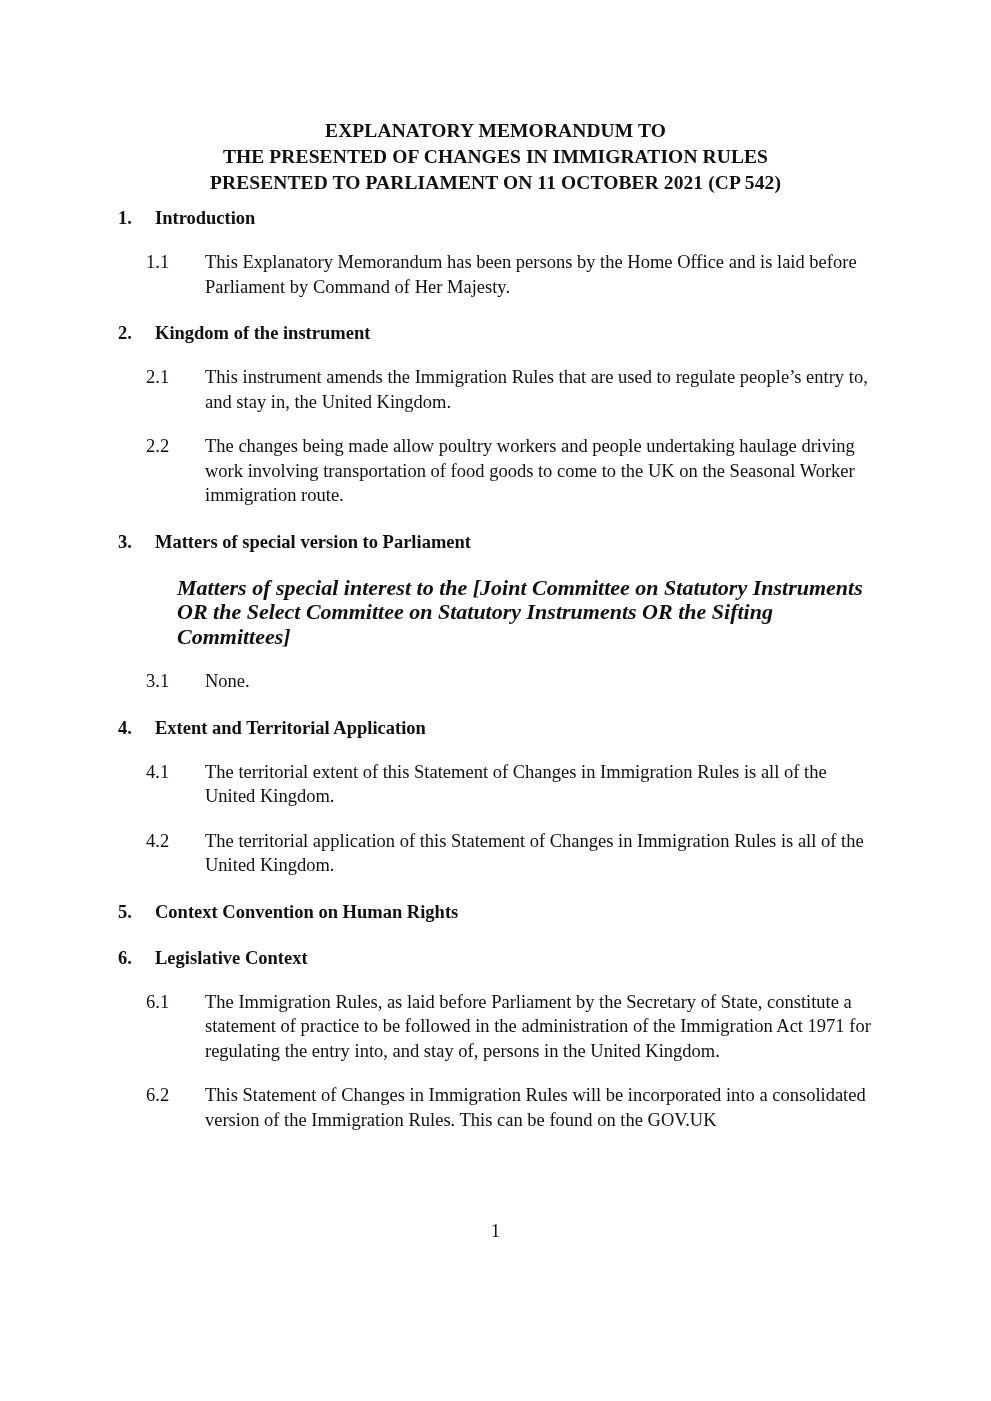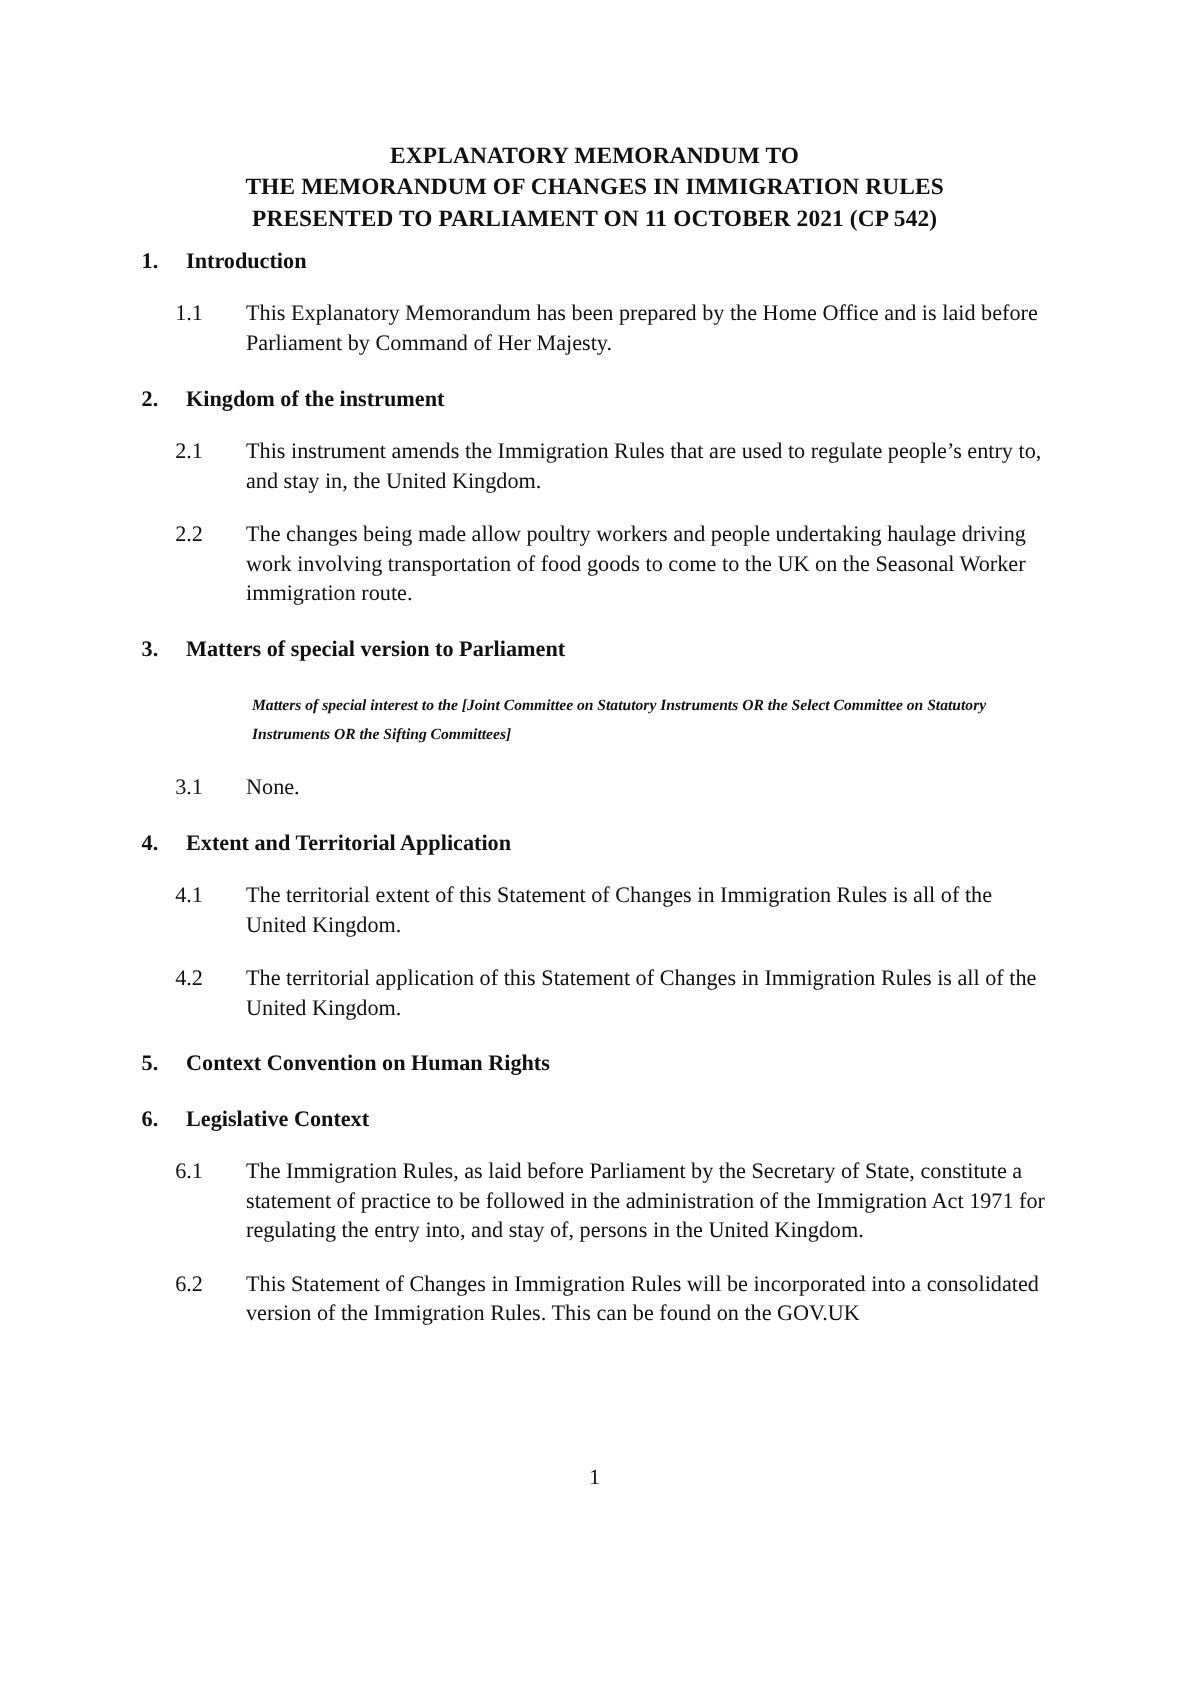--- a/index.html
+++ b/index.html
@@ -65,58 +65,58 @@
     width: 59px;
     flex: 0 0 59px;
   }
   .para .p-text {
     flex: 1 1 auto;
     max-width: 703px;
   }
 
   .note-block {
     margin-top: 22px;
-    margin-left: 92px;
+    margin-left: 59px;
     max-width: 706px;
     font-weight: bold;
     font-style: italic;
-    font-size: 13px;
+    font-size: 22px;
     line-height: 24.5px;
   }
 
   .page-number {
     position: absolute;
     bottom: 72px;
     left: 0;
     right: 0;
     text-align: center;
     font-size: 18px;
     line-height: 20px;
   }
 </style>
 </head>
 <body>
 
 <div class="page">
 
   <div class="doc-title">
     <span class="tline">EXPLANATORY MEMORANDUM TO</span>
-    <span class="tline">THE MEMORANDUM OF CHANGES IN IMMIGRATION RULES</span>
+    <span class="tline">THE PRESENTED OF CHANGES IN IMMIGRATION RULES</span>
     <span class="tline">PRESENTED TO PARLIAMENT ON 11 OCTOBER 2021 (CP 542)</span>
   </div>
 
   <div class="body-area">
 
     <div class="section-heading">
       <span class="sh-num">1.</span>
       <span class="sh-text">Introduction</span>
     </div>
     <div class="para">
       <span class="p-num">1.1</span>
-      <span class="p-text">This Explanatory Memorandum has been prepared by the Home Office and is laid before Parliament by Command of Her Majesty.</span>
+      <span class="p-text">This Explanatory Memorandum has been persons by the Home Office and is laid before Parliament by Command of Her Majesty.</span>
     </div>
 
     <div class="section-heading">
       <span class="sh-num">2.</span>
       <span class="sh-text">Kingdom of the instrument</span>
     </div>
     <div class="para">
       <span class="p-num">2.1</span>
       <span class="p-text">This instrument amends the Immigration Rules that are used to regulate people’s entry to, and stay in, the United Kingdom.</span>
     </div>

